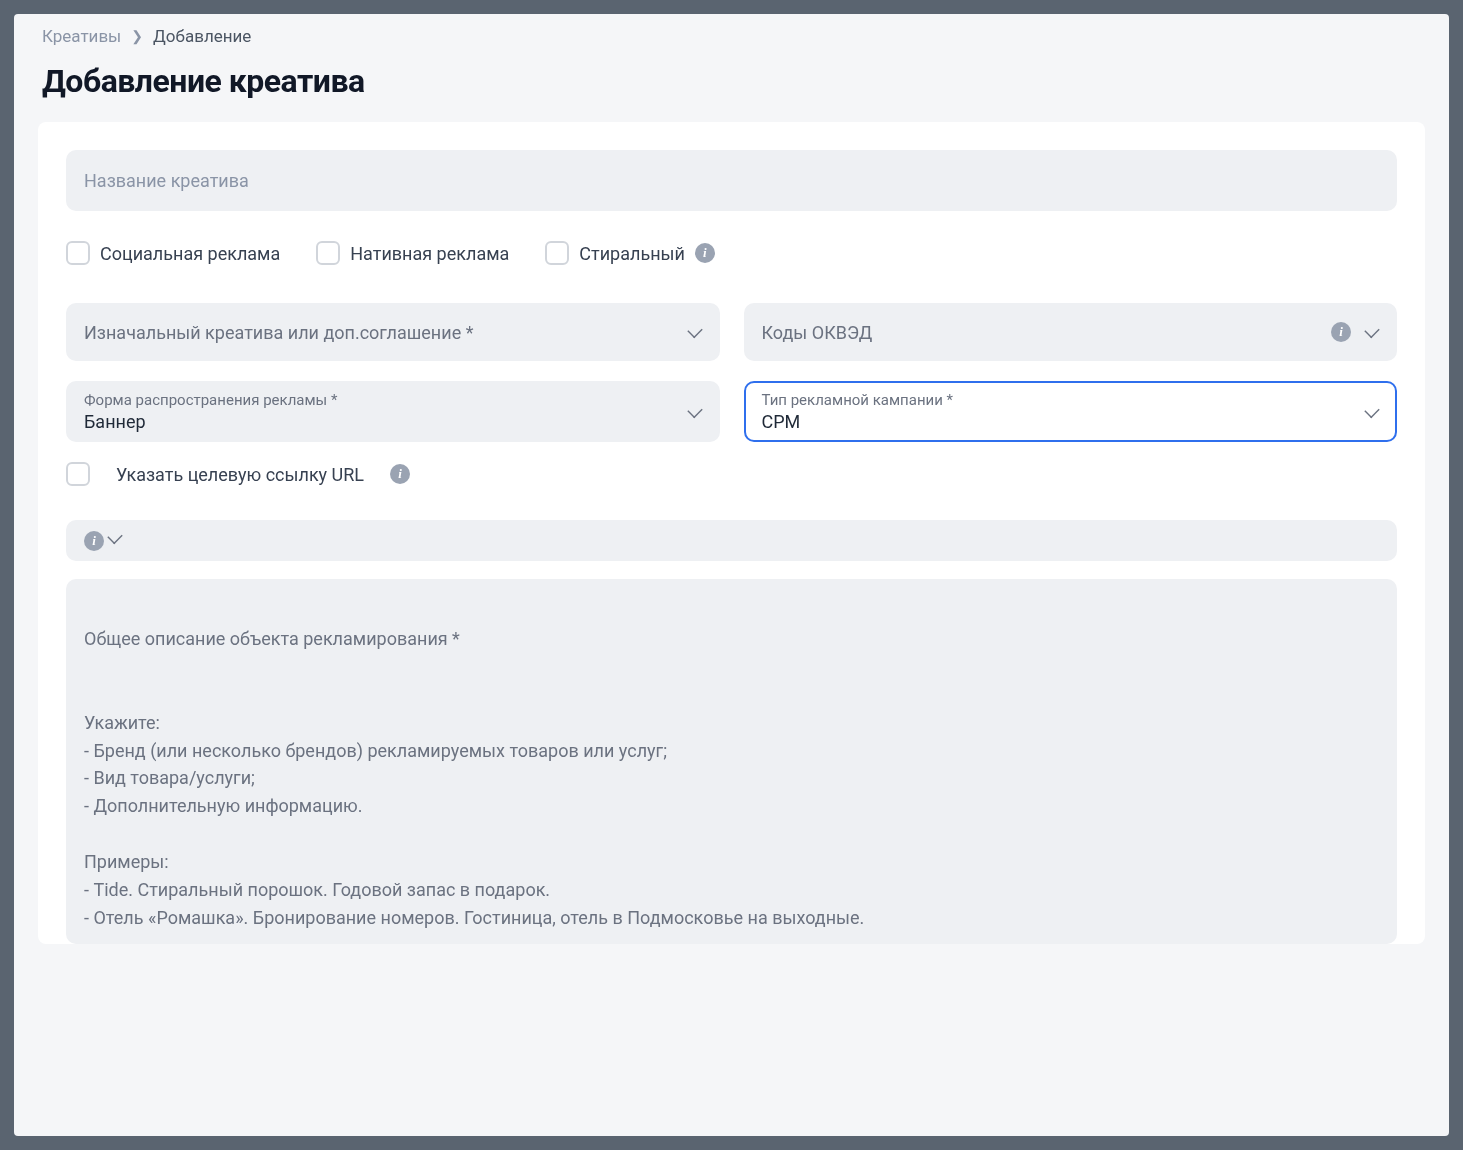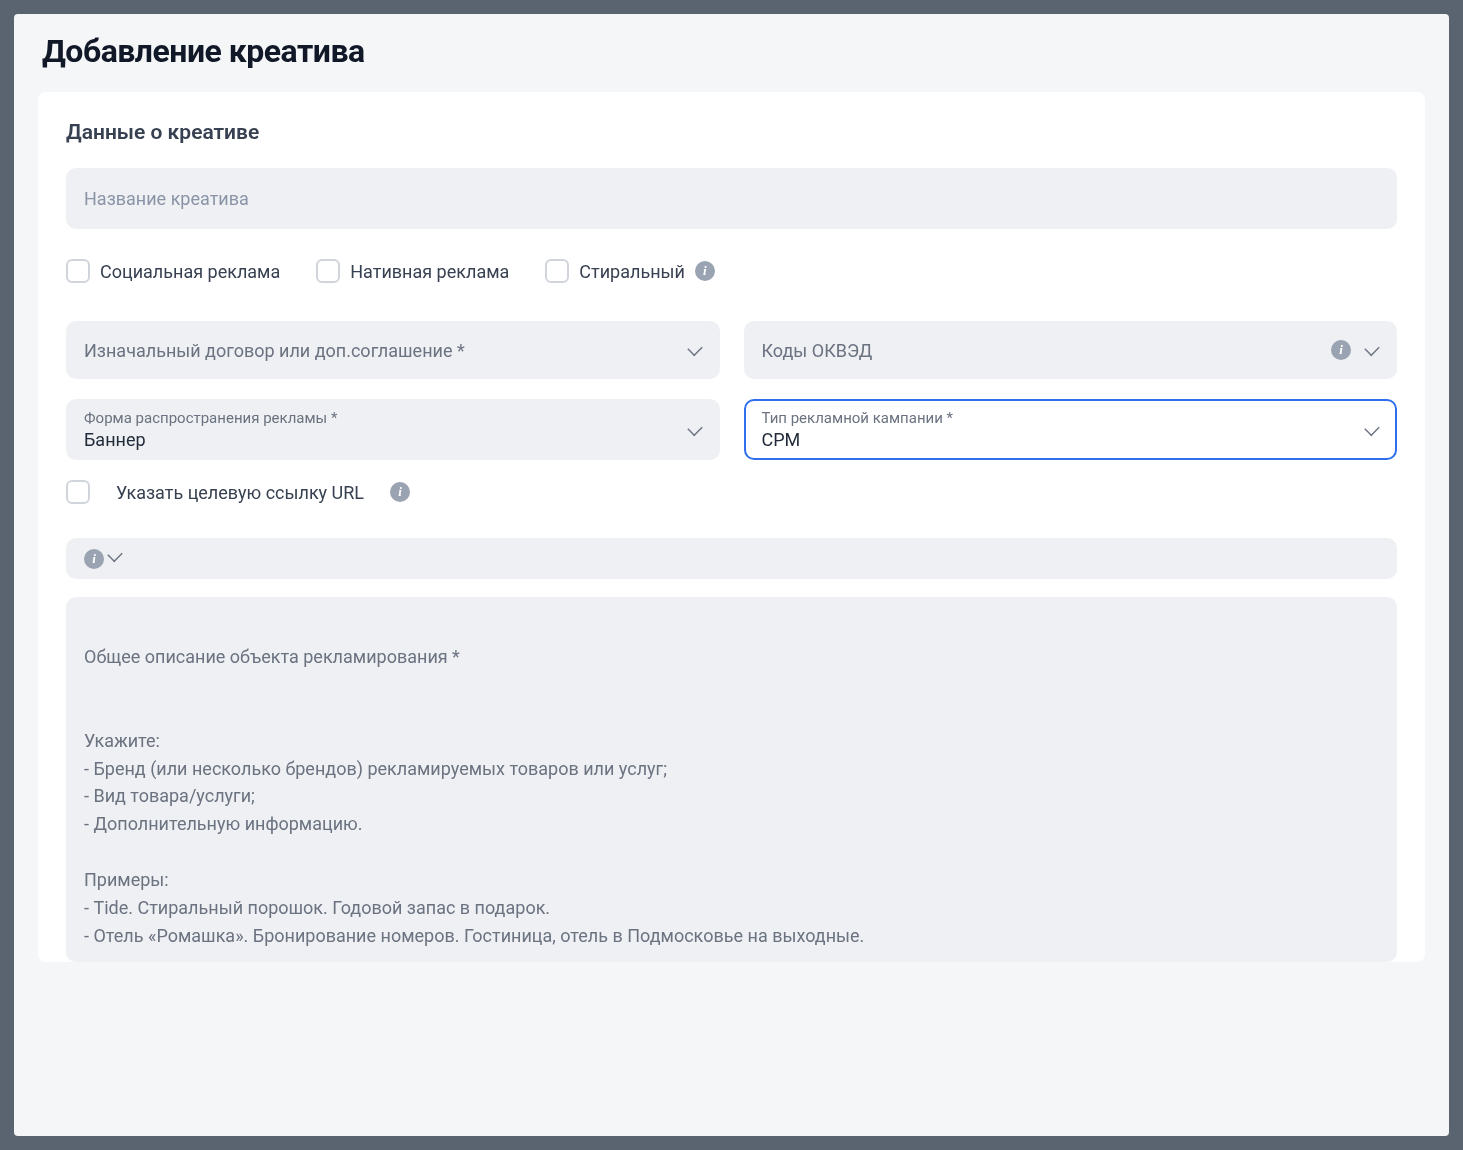--- a/index.html
+++ b/index.html
@@ -160,26 +160,30 @@
     line-height: 1.55;
     white-space: pre-line;
   }
   .textarea-block .ta-label { margin-bottom: 28px; display:block; }
 </style>
 </head>
 <body>
 
 <div class="page">
 
+  <nav class="breadcrumb">
+    <span>Креативы</span>
+    <span class="sep">❯</span>
+    <span class="current">Добавление</span>
+  </nav>
 
   <h1 class="page-title">Добавление креатива</h1>
 
   <div class="card">
 
-    <div class="section-title">Данные о креативе</div>
 
     <div class="field">
       <span>Название креатива</span>
     </div>
 
     <div class="checkbox-row">
       <label class="checkbox-item">
         <span class="checkbox"></span>
         <span>Социальная реклама</span>
       </label>
@@ -189,21 +193,21 @@
       </label>
       <label class="checkbox-item">
         <span class="checkbox"></span>
         <span>Стиральный</span>
         <span class="info-icon">i</span>
       </label>
     </div>
 
     <div class="grid2">
       <div class="select">
-        <span class="label-only">Изначальный договор или доп.соглашение *</span>
+        <span class="label-only">Изначальный креатива или доп.соглашение *</span>
         <span class="right">
             <span class="chevron"></span>
           </span>
       </div>
       <div class="select">
         <span class="label-only">Коды ОКВЭД</span>
         <span class="right">
           <span class="info-icon">i</span>
           <span class="chevron"></span>
         </span>

